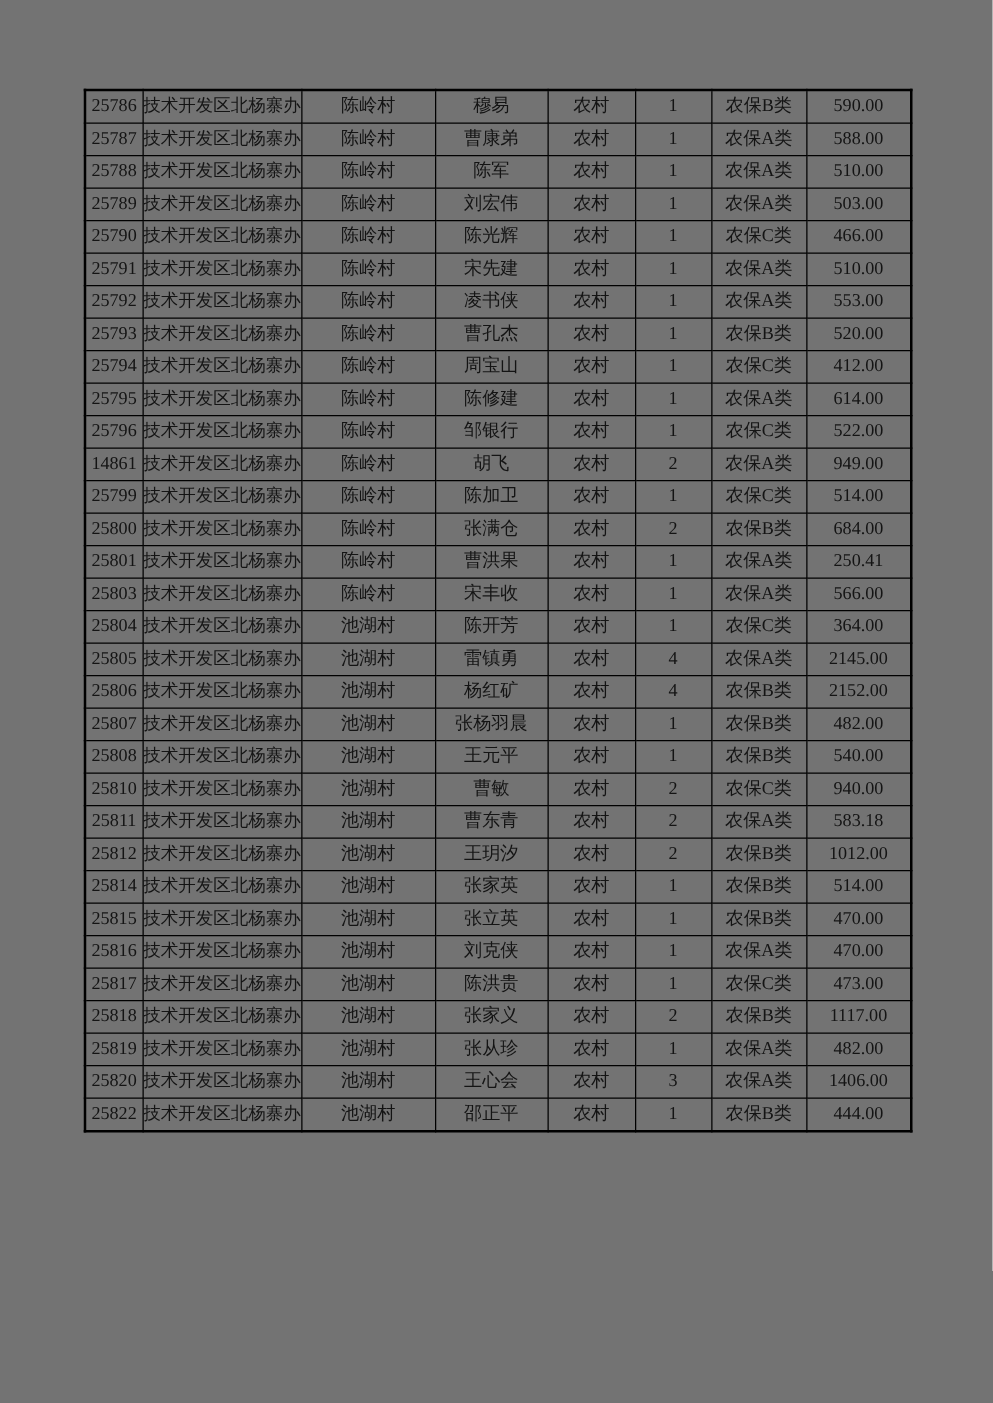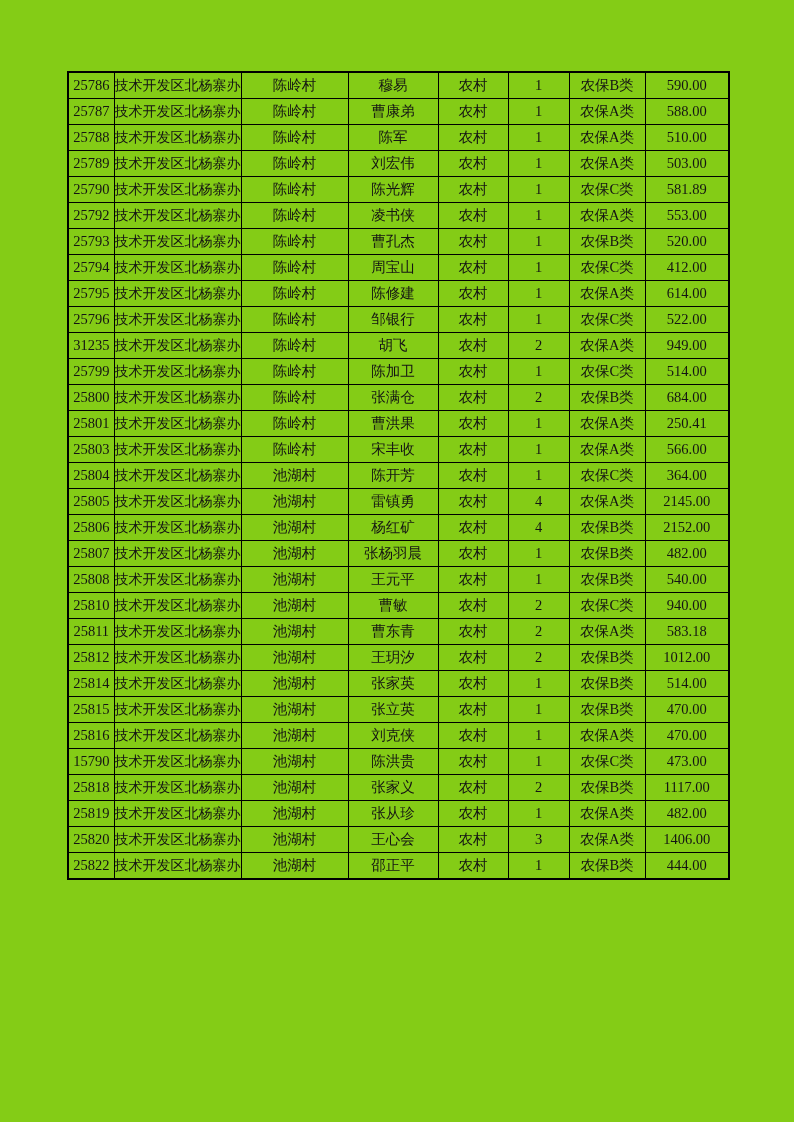--- a/index.html
+++ b/index.html
@@ -1,20 +1,20 @@
 <!DOCTYPE html>
 <html><head>
 <meta charset="utf-8">
 <style>
   html, body { margin: 0; padding: 0; background: #e8e8e8; }
   .page {
     position: relative;
     width: 794px;
     height: 1122px;
-    background: #84cc16;
+    background: #737373;
     font-family: "Liberation Serif", "DejaVu Serif", serif;
     color: #141414;
     overflow: hidden;
   }
   table.records {
     position: absolute;
     left: 67px;
     top: 71px;
     border-collapse: collapse;
     table-layout: fixed;
@@ -124,21 +124,35 @@
           <td>
             <div class="clip">
               <span>技术开发区北杨寨办</span>
             </div>
           </td>
           <td><span>陈岭村</span></td>
           <td><span>陈光辉</span></td>
           <td><span>农村</span></td>
           <td><span>1</span></td>
           <td><span>农保C类</span></td>
-          <td><span>581.89</span></td>
+          <td><span>466.00</span></td>
+        </tr>
+        <tr>
+          <td><span>25791</span></td>
+          <td>
+            <div class="clip">
+              <span>技术开发区北杨寨办</span>
+            </div>
+          </td>
+          <td><span>陈岭村</span></td>
+          <td><span>宋先建</span></td>
+          <td><span>农村</span></td>
+          <td><span>1</span></td>
+          <td><span>农保A类</span></td>
+          <td><span>510.00</span></td>
         </tr>
         <tr>
           <td><span>25792</span></td>
           <td>
             <div class="clip">
               <span>技术开发区北杨寨办</span>
             </div>
           </td>
           <td><span>陈岭村</span></td>
           <td><span>凌书侠</span></td>
@@ -197,21 +211,21 @@
             </div>
           </td>
           <td><span>陈岭村</span></td>
           <td><span>邹银行</span></td>
           <td><span>农村</span></td>
           <td><span>1</span></td>
           <td><span>农保C类</span></td>
           <td><span>522.00</span></td>
         </tr>
         <tr>
-          <td><span>31235</span></td>
+          <td><span>14861</span></td>
           <td>
             <div class="clip">
               <span>技术开发区北杨寨办</span>
             </div>
           </td>
           <td><span>陈岭村</span></td>
           <td><span>胡飞</span></td>
           <td><span>农村</span></td>
           <td><span>2</span></td>
           <td><span>农保A类</span></td>
@@ -421,21 +435,21 @@
             </div>
           </td>
           <td><span>池湖村</span></td>
           <td><span>刘克侠</span></td>
           <td><span>农村</span></td>
           <td><span>1</span></td>
           <td><span>农保A类</span></td>
           <td><span>470.00</span></td>
         </tr>
         <tr>
-          <td><span>15790</span></td>
+          <td><span>25817</span></td>
           <td>
             <div class="clip">
               <span>技术开发区北杨寨办</span>
             </div>
           </td>
           <td><span>池湖村</span></td>
           <td><span>陈洪贵</span></td>
           <td><span>农村</span></td>
           <td><span>1</span></td>
           <td><span>农保C类</span></td>

